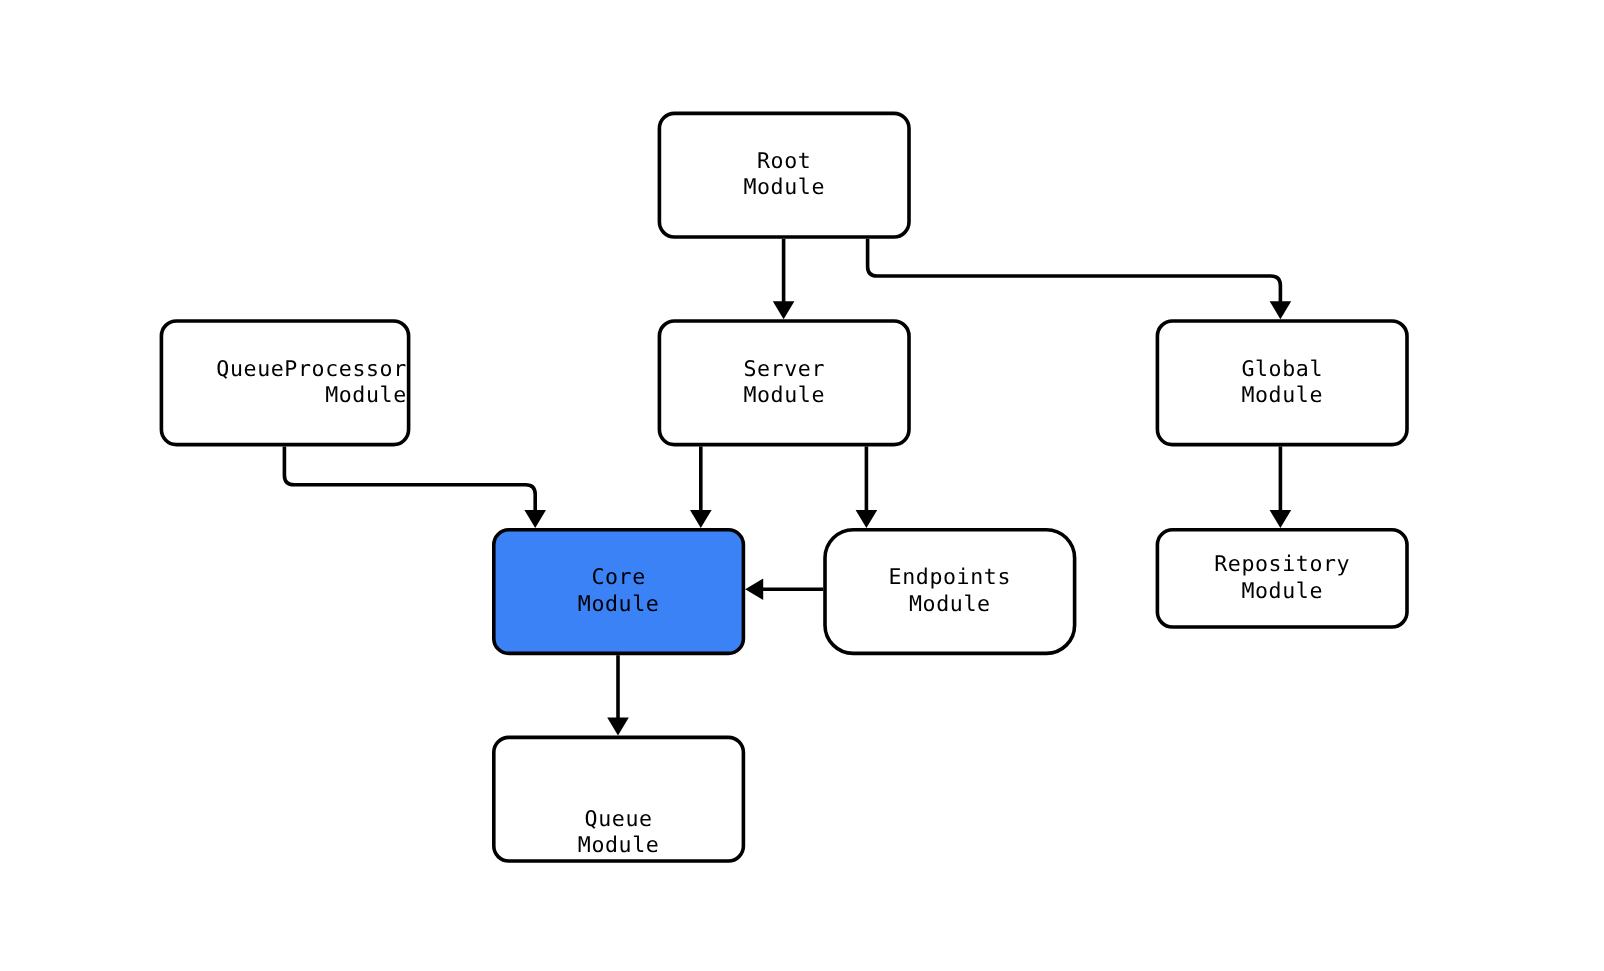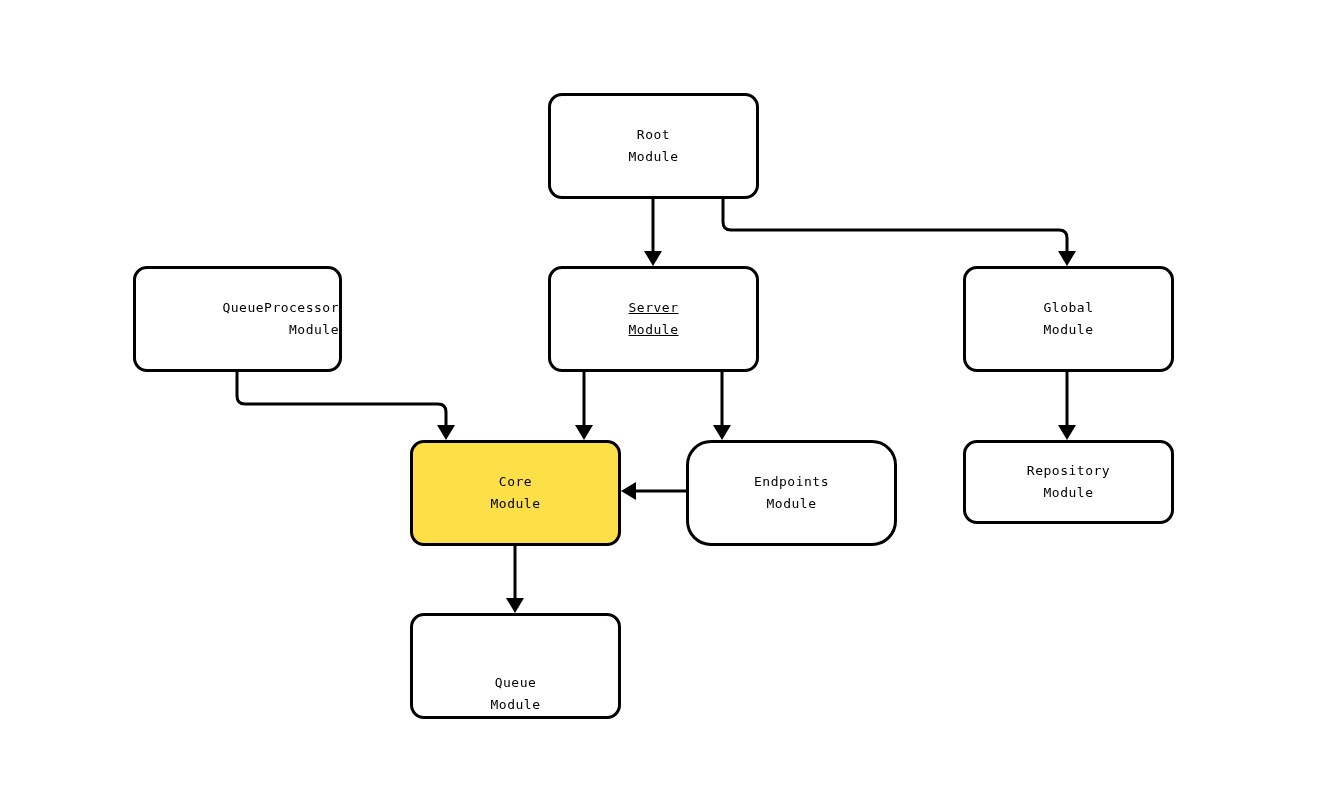--- a/index.html
+++ b/index.html
@@ -29,21 +29,21 @@
     border: 3px solid #000000;
     border-radius: 14px;
     display: flex;
     flex-direction: column;
     align-items: center;
     justify-content: center;
     z-index: 2;
   }
   .node-label {
     font-family: "DejaVu Sans Mono", "Liberation Mono", monospace;
-    font-size: 13px;
+    font-size: 18px;
     line-height: 22px;
     color: #000000;
     text-align: center;
     white-space: pre;
     letter-spacing: 0.5px;
   }
 </style>
 </head>
 <body>
 
@@ -87,31 +87,31 @@
   <div class="node" style="left: 548px; top: 93px; width: 211px; height: 106px; border-color: rgb(0, 0, 0); background: rgb(255, 255, 255);">
     <span class="node-label">Root</span>
     <span class="node-label">Module</span>
   </div>
 
   <div class="node" style="left: 133px; top: 266px; width: 209px; height: 106px; border-color: rgb(0, 0, 0); background: rgb(255, 255, 255); align-items: flex-end;">
     <span class="node-label">QueueProcessor</span>
     <span class="node-label">Module</span>
   </div>
 
-  <div class="node" style="left: 548px; top: 266px; width: 211px; height: 106px; border-color: rgb(0, 0, 0); background: rgb(255, 255, 255); text-decoration: underline;">
+  <div class="node" style="left: 548px; top: 266px; width: 211px; height: 106px; border-color: rgb(0, 0, 0); background: rgb(255, 255, 255);">
     <span class="node-label">Server</span>
     <span class="node-label">Module</span>
   </div>
 
   <div class="node" style="left: 963px; top: 266px; width: 211px; height: 106px; border-color: rgb(0, 0, 0); background: rgb(255, 255, 255);">
     <span class="node-label">Global</span>
     <span class="node-label">Module</span>
   </div>
 
-  <div class="node" style="left: 410px; top: 440px; width: 211px; height: 106px; border-color: rgb(0, 0, 0); background: #fde047;">
+  <div class="node" style="left: 410px; top: 440px; width: 211px; height: 106px; border-color: rgb(0, 0, 0); background: #3b82f6;">
     <span class="node-label">Core</span>
     <span class="node-label">Module</span>
   </div>
 
   <div class="node" style="left: 686px; top: 440px; width: 211px; height: 106px; border-color: rgb(0, 0, 0); background: rgb(255, 255, 255); border-radius: 25px;">
     <span class="node-label">Endpoints</span>
     <span class="node-label">Module</span>
   </div>
 
   <div class="node" style="left: 963px; top: 440px; width: 211px; height: 84px; border-color: rgb(0, 0, 0); background: rgb(255, 255, 255);">

